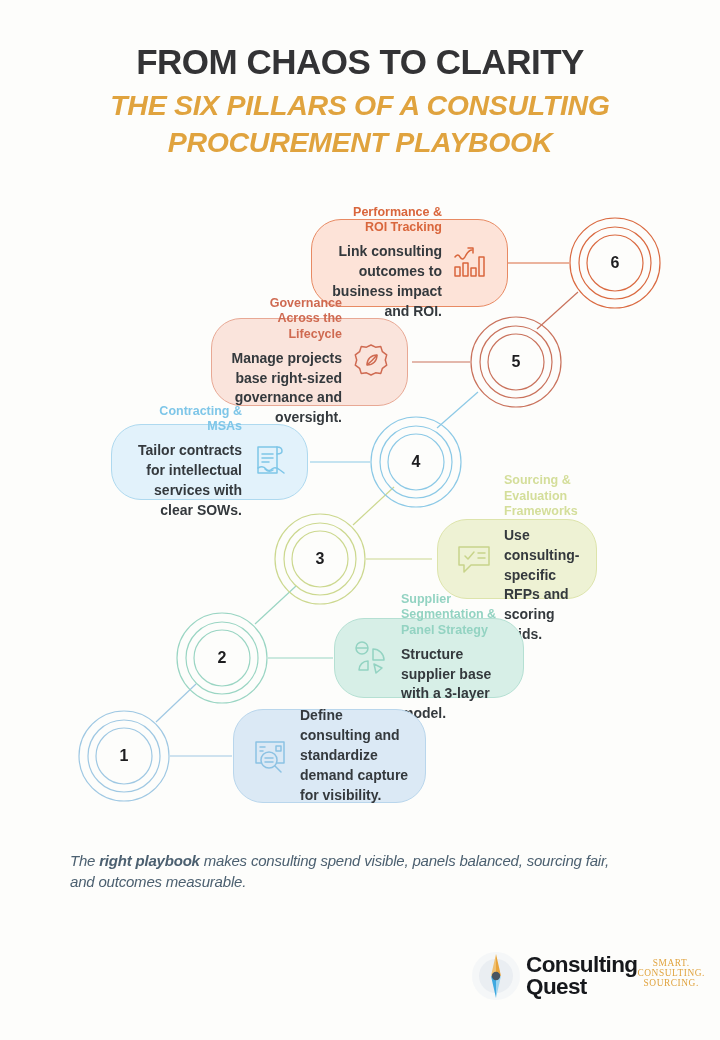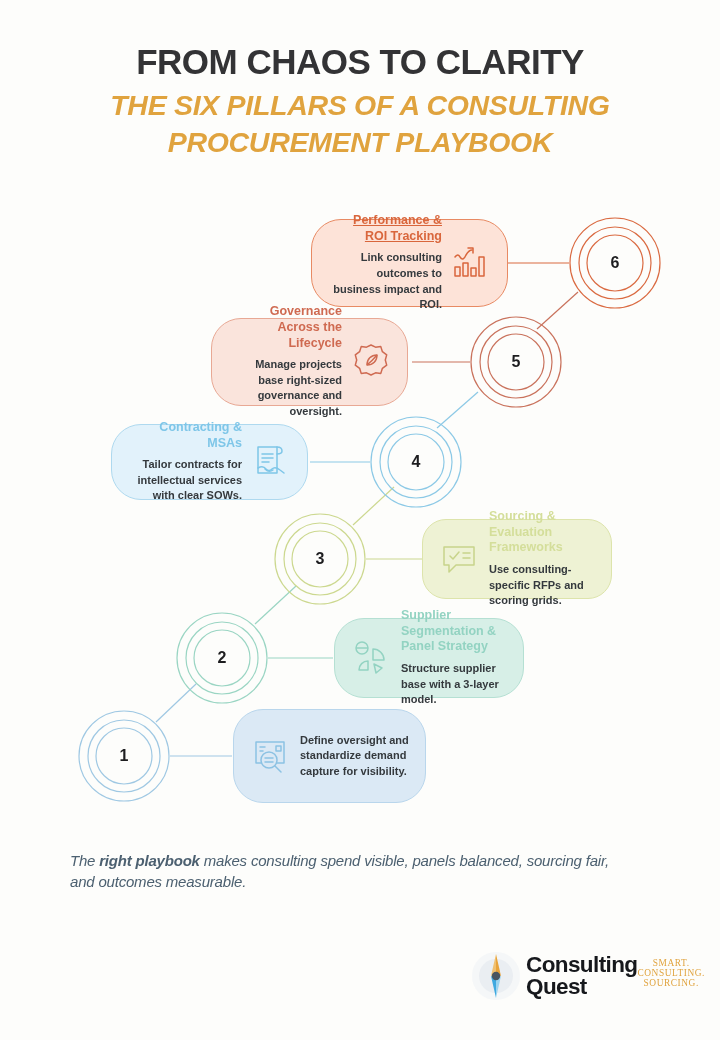--- a/index.html
+++ b/index.html
@@ -80,21 +80,21 @@
   .card.right-align .card-text { align-items: flex-end; text-align: right; }
   .card.left-align  .card-text { align-items: flex-start; text-align: left; }
 
   .card-title {
     font-size: 12.5px;
     font-weight: bold;
     line-height: 1.25;
     margin: 0 0 6px 0;
   }
   .card-desc {
-    font-size: 11px;
+    font-size: 14px;
     font-weight: bold;
     color: #34393d;
     line-height: 1.42;
     margin: 0;
   }
   .card-icon {
     flex: 0 0 auto;
     width: 40px;
     height: 40px;
   }
@@ -201,21 +201,21 @@
     <svg width="92" height="92" viewBox="0 0 92 92">
       <circle cx="46" cy="46" r="45" fill="none" stroke="#da6a41" stroke-width="1.2"></circle>
       <circle cx="46" cy="46" r="36" fill="none" stroke="#da6a41" stroke-width="1.2"></circle>
       <circle cx="46" cy="46" r="28" fill="none" stroke="#da6a41" stroke-width="1.2"></circle>
     </svg>
     <div class="num">6</div>
   </div>
 
   <div class="card right-align" style="left:311px; top:219px; width:197px; height:88px; background:#fde3d8; border-color:#e88a63;">
     <div class="card-text">
-      <div class="card-title" style="color:#d9663c;text-decoration:underline;">Performance &amp; ROI Tracking</div>
+      <div class="card-title" style="color:#d9663c;">Performance &amp; ROI Tracking</div>
       <div class="card-desc">Link consulting outcomes to business impact and ROI.</div>
     </div>
     <span class="card-icon">
       <svg width="40" height="40" viewBox="0 0 40 40">
         <g fill="none" stroke="#d9663c" stroke-width="1.5" stroke-linecap="round" stroke-linejoin="round">
           <path d="M4 14 q3 -4 5 0 q3 5 6 -2 q3 -5 6 -5"></path>
           <path d="M17 5 h5 v5"></path>
           <rect x="4" y="24" width="5" height="9"></rect>
           <rect x="12" y="20" width="5" height="13"></rect>
           <rect x="20" y="25" width="5" height="8"></rect>
@@ -279,21 +279,21 @@
 
   <div class="circle-num" style="left:274px; top:513px;">
     <svg width="92" height="92" viewBox="0 0 92 92">
       <circle cx="46" cy="46" r="45" fill="none" stroke="#ccd88f" stroke-width="1.2"></circle>
       <circle cx="46" cy="46" r="36" fill="none" stroke="#ccd88f" stroke-width="1.2"></circle>
       <circle cx="46" cy="46" r="28" fill="none" stroke="#ccd88f" stroke-width="1.2"></circle>
     </svg>
     <div class="num">3</div>
   </div>
 
-  <div class="card left-align" style="left:422px; top:519px; width:190px; height:80px; background:#eef2d4; border-color:#dde4ab;border-radius:24px;">
+  <div class="card left-align" style="left:437px; top:519px; width:160px; height:80px; background:#eef2d4; border-color:#dde4ab;">
     <span class="card-icon">
       <svg width="40" height="40" viewBox="0 0 40 40">
         <g fill="none" stroke="#c8d48a" stroke-width="1.5" stroke-linecap="round" stroke-linejoin="round">
           <path d="M5 8 h30 v18 h-18 l-7 7 v-7 h-5 Z"></path>
           <path d="M11 17 l3 3 l6 -7"></path>
           <path d="M24 14 h7 M24 19 h7"></path>
         </g>
       </svg>
     </span>
     <div class="card-text">
@@ -345,21 +345,21 @@
           <path d="M6 6 h28 v21 h-28 Z"></path>
           <path d="M10 11 h5 M10 15 h3"></path>
           <rect x="26" y="10" width="5" height="5"></rect>
           <circle cx="19" cy="24" r="8" fill="#dbe9f5"></circle>
           <path d="M15 22 h8 M15 26 h8"></path>
           <path d="M25 30 l6 6"></path>
         </g>
       </svg>
     </span>
     <div class="card-text">
-      <div class="card-desc">Define oversight and standardize demand capture for visibility.</div>
+      <div class="card-desc">Define consulting and standardize demand capture for visibility.</div>
     </div>
   </div>
 
   <div class="footer-text">
     <span>The </span><b>right playbook</b><span> makes consulting spend visible, panels balanced, sourcing fair, and outcomes measurable.</span>
   </div>
 
   <div class="logo">
     <span class="logo-mark">
       <svg width="52" height="52" viewBox="0 0 52 52">

